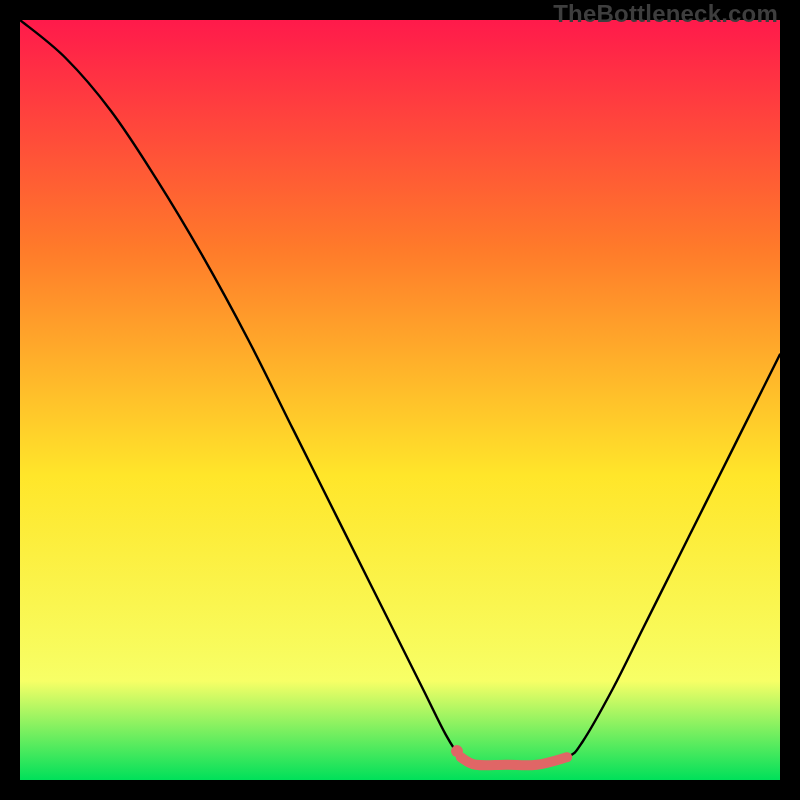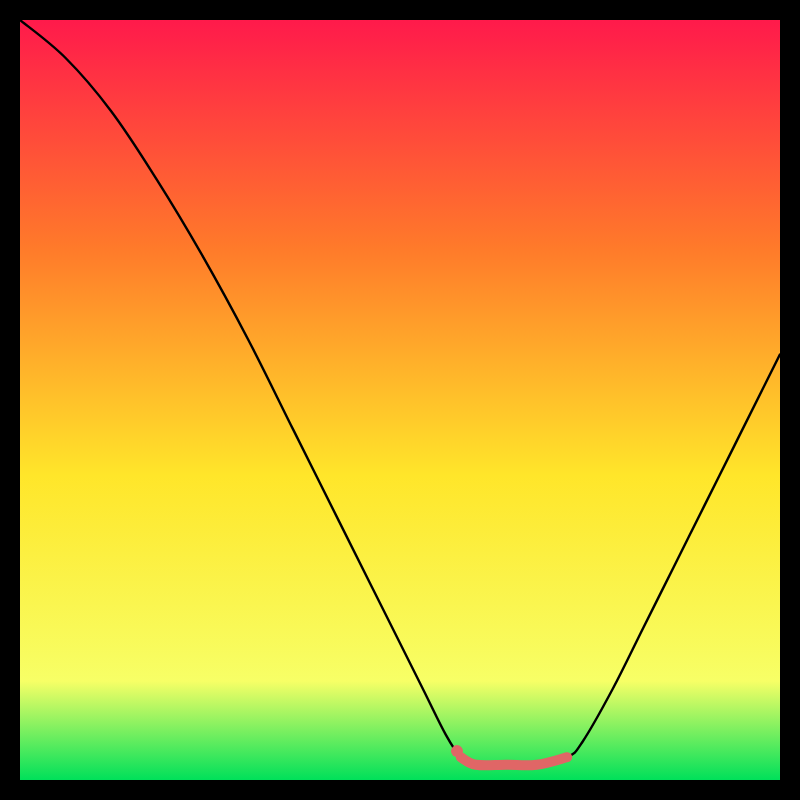--- a/index.html
+++ b/index.html
@@ -37,20 +37,21 @@
     user-select: none;
   }
   svg {
     display: block;
   }
 </style>
 </head>
 <body>
 
 <div class="outer">
+  <div class="watermark">TheBottleneck.com</div>
   <div class="plot-area">
     <svg id="chart-svg" width="760" height="760" viewBox="0 0 760 760" preserveAspectRatio="none">
       <defs>
         <linearGradient id="bg-grad" x1="0" y1="0" x2="0" y2="1">
           <stop id="g0" offset="0%" stop-color="#ff1a4b"></stop>
           <stop id="g1" offset="30%" stop-color="#ff7a2a"></stop>
           <stop id="g2" offset="60%" stop-color="#ffe62a"></stop>
           <stop id="g3" offset="87%" stop-color="#f7ff66"></stop>
           <stop id="g4" offset="100%" stop-color="#00e05a"></stop>
         </linearGradient>

